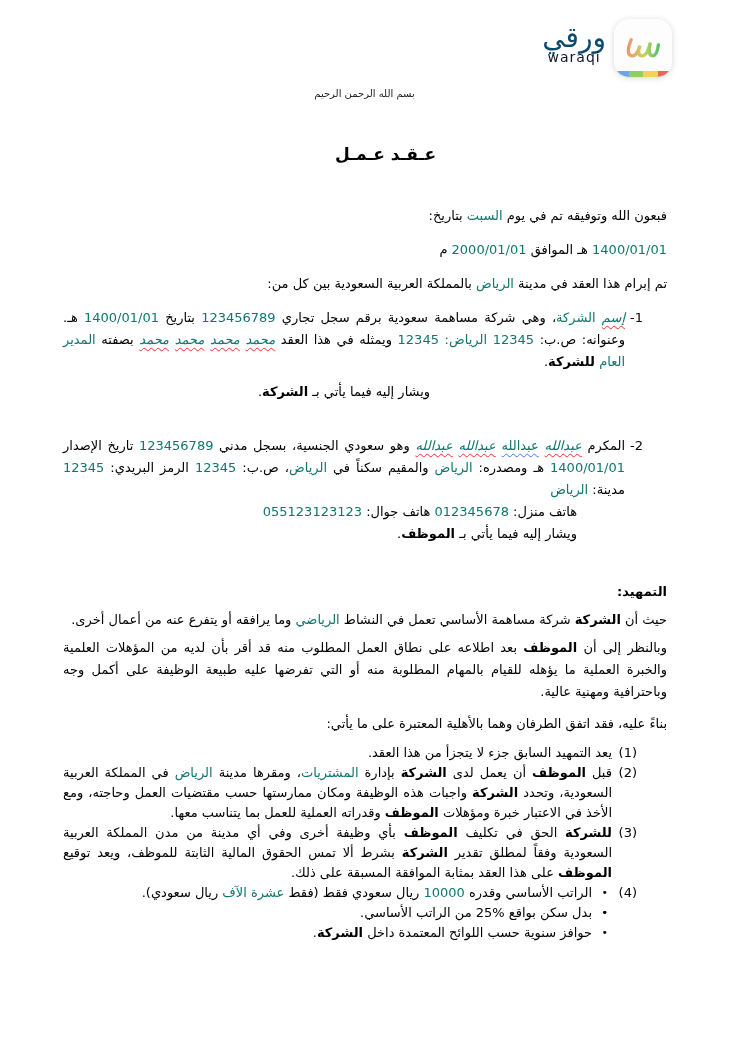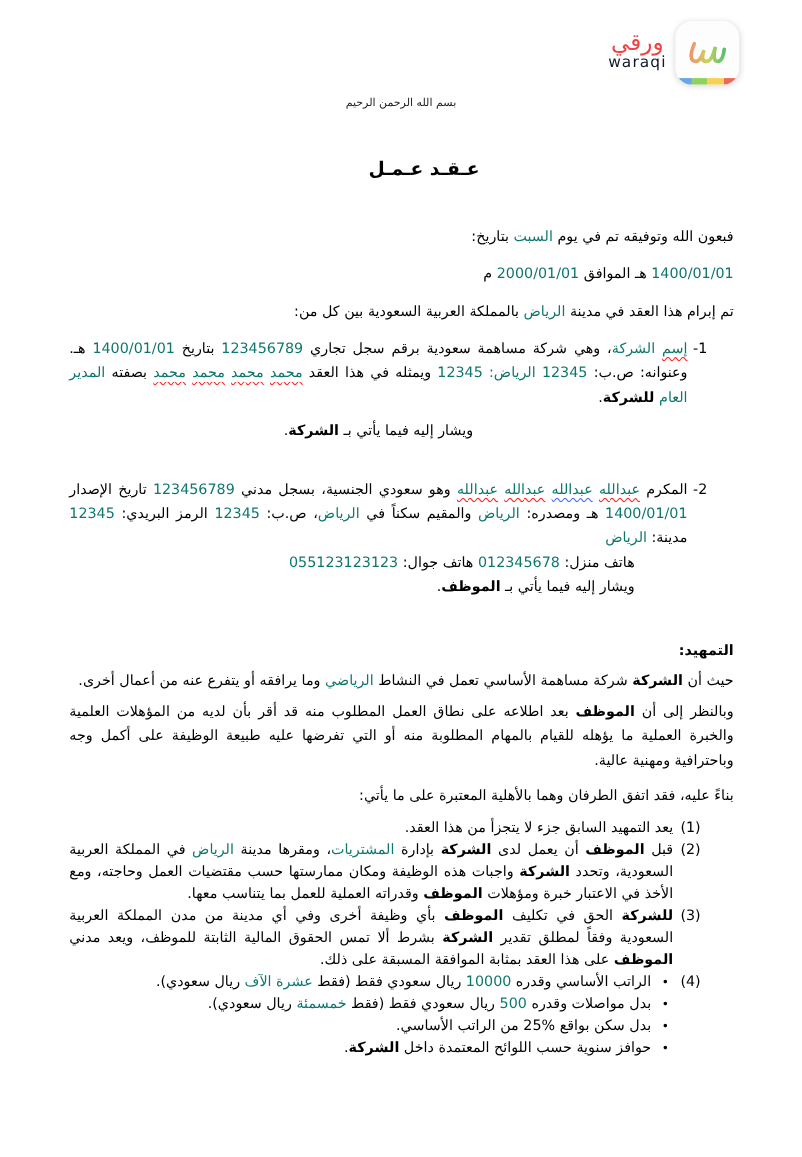--- a/index.html
+++ b/index.html
@@ -16,21 +16,21 @@
   .logo-icon{
     position:absolute;top:19px;right:57px;width:58px;height:58px;
     border-radius:15px;background:#fdfdfd;
     box-shadow:0 1px 6px rgba(0,0,0,.16);
     overflow:hidden;
   }
   .logo-icon svg{display:block;margin:6px auto 0;}
   .logo-bar{position:absolute;bottom:0;left:0;right:0;height:6px;display:flex;}
   .logo-bar span{flex:1;}
   .logo-text{position:absolute;top:27px;right:123px;text-align:center;}
-  .logo-ar{font-size:21px;line-height:22px;color:#ef4444;}
+  .logo-ar{font-size:28px;line-height:22px;color:#0c4a6e;}
   .logo-en{font-size:14px;line-height:16px;color:#0f172a;letter-spacing:1px;}
   
   .header-space{height:80px;}
   .basmala{margin-top:6px;text-align:center;font-size:10px;line-height:16px;color:#222;}
   .doc-title{margin-top:40px;text-align:center;font-size:17px;line-height:24px;font-weight:bold;padding-left:42px;}
   .content{margin-top:39px;padding:0 62px 0 63px;font-size:13px;line-height:22px;text-align:right;}
   .para{margin:0 0 12px;}
   
   .party{position:relative;padding-right:42px;margin:0;text-align:justify;}
   .party .num{position:absolute;right:24px;top:0;}
@@ -43,21 +43,21 @@
   .pre-last{margin-top:10px;}
   
   .clauses{margin-top:8px;line-height:20px;}
   .clause{position:relative;padding-right:55px;text-align:justify;}
   .clause .num{position:absolute;right:30px;top:0;}
   .bullet{position:relative;padding-right:20px;text-align:right;}
   .bullet .dot{position:absolute;right:4px;top:0;font-size:11px;}
   
   .red{color:#0f766e;}
   .bold{font-weight:bold;}
-  .wavy-red{text-decoration:underline wavy #ff2a2a 1px;text-underline-offset:3px;text-decoration-skip-ink:none;}
+  .wavy-red{text-decoration:underline wavy #ff2a2a 1px;text-underline-offset:3px;text-decoration-skip-ink:none;font-style:italic;}
   .wavy-blue{text-decoration:underline wavy #4d6fff 1px;text-underline-offset:3px;text-decoration-skip-ink:none;}
 </style>
 </head>
 <body>
 
 <div class="logo-icon">
   <svg width="44" height="44" viewBox="0 0 60 60">
     <defs>
       <linearGradient id="wg" x1="0" y1="0" x2="1" y2="0">
         <stop offset="0%" stop-color="#f0956b"></stop>
@@ -111,31 +111,30 @@
     <div class="clause">
       <span class="num">(1)</span>
       <span><span>يعد التمهيد السابق جزء لا يتجزأ من هذا العقد.</span></span>
     </div>
     <div class="clause">
       <span class="num">(2)</span>
       <span><span>قبل </span><span class="bold">الموظف</span><span> أن يعمل لدى </span><span class="bold">الشركة</span><span> بإدارة </span><span class="red">المشتريات</span><span>، ومقرها مدينة </span><span class="red">الرياض</span><span> في المملكة العربية السعودية، وتحدد </span><span class="bold">الشركة</span><span> واجبات هذه الوظيفة ومكان ممارستها حسب مقتضيات العمل وحاجته، ومع الأخذ في الاعتبار خبرة ومؤهلات </span><span class="bold">الموظف</span><span> وقدراته العملية للعمل بما يتناسب معها.</span></span>
     </div>
     <div class="clause">
       <span class="num">(3)</span>
-      <span><span class="bold">للشركة</span><span> الحق في تكليف </span><span class="bold">الموظف</span><span> بأي وظيفة أخرى وفي أي مدينة من مدن المملكة العربية السعودية وفقاً لمطلق تقدير </span><span class="bold">الشركة</span><span> بشرط ألا تمس الحقوق المالية الثابتة للموظف، ويعد مدني </span><span class="bold">الموظف</span><span> على هذا العقد بمثابة الموافقة المسبقة على ذلك.</span></span>
+      <span><span class="bold">للشركة</span><span> الحق في تكليف </span><span class="bold">الموظف</span><span> بأي وظيفة أخرى وفي أي مدينة من مدن المملكة العربية السعودية وفقاً لمطلق تقدير </span><span class="bold">الشركة</span><span> بشرط ألا تمس الحقوق المالية الثابتة للموظف، ويعد توقيع </span><span class="bold">الموظف</span><span> على هذا العقد بمثابة الموافقة المسبقة على ذلك.</span></span>
     </div>
     <div class="clause">
       <span class="num">(4)</span>
       <div class="bullet">
         <span class="dot">•</span>
         <span><span>الراتب الأساسي وقدره </span><span class="red">10000</span><span> ريال سعودي فقط (فقط </span><span class="red">عشرة الآف</span><span> ريال سعودي).</span></span>
       </div>
       <div class="bullet">
         <span class="dot">•</span>
-        <span><span>بدل مواصلات وقدره </span><span class="red">500</span><span> ريال سعودي فقط (فقط </span><span class="red">خمسمئة</span><span> ريال سعودي).</span></span>
       </div>
       <div class="bullet">
         <span class="dot">•</span>
         <span><span>بدل سكن بواقع %25 من الراتب الأساسي.</span></span>
       </div>
       <div class="bullet">
         <span class="dot">•</span>
         <span><span>حوافز سنوية حسب اللوائح المعتمدة داخل </span><span class="bold">الشركة</span><span>.</span></span>
       </div>
     </div>

